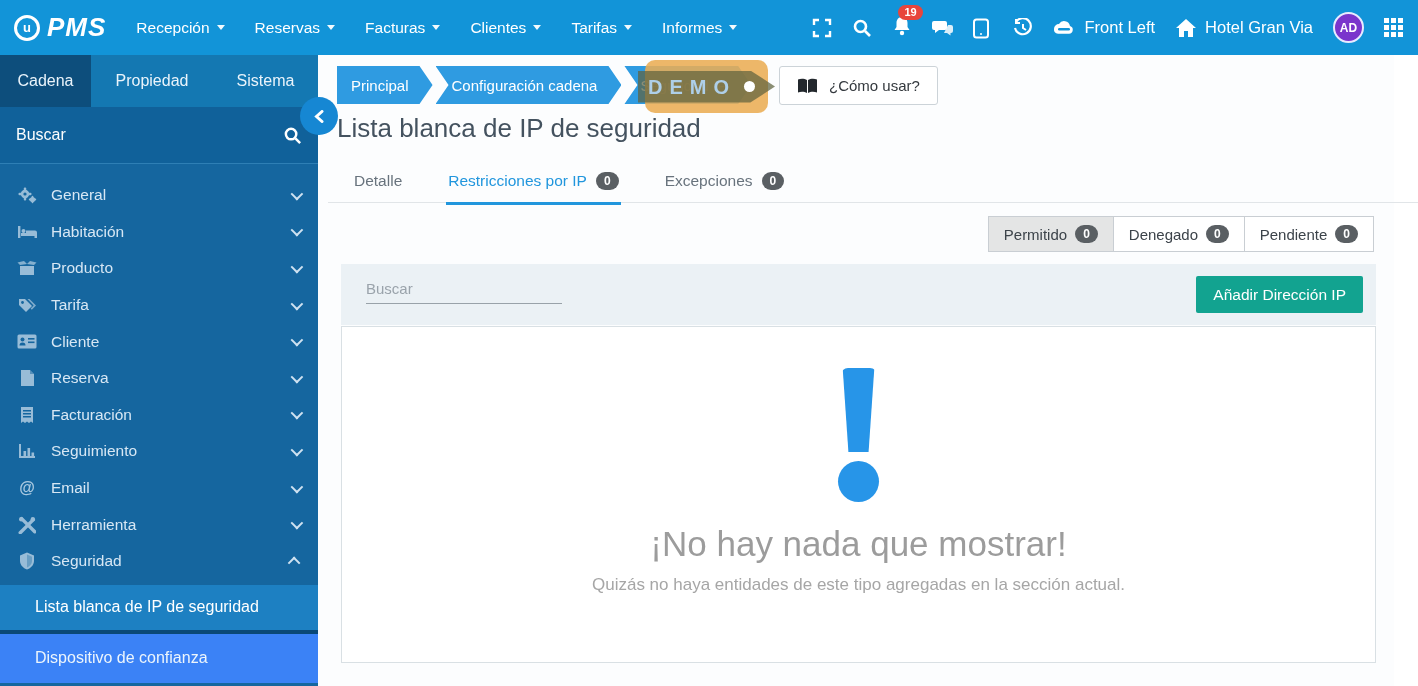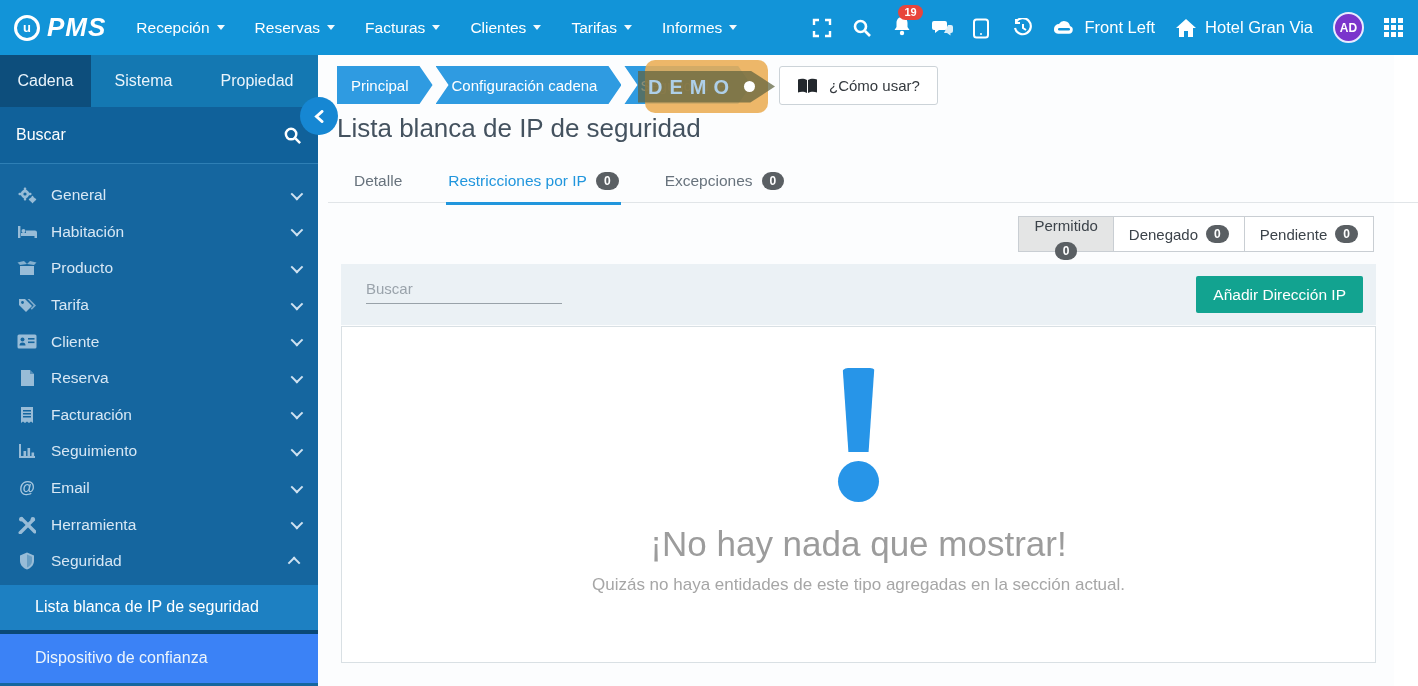--- a/index.html
+++ b/index.html
@@ -84,21 +84,21 @@
              display:flex; align-items:flex-start; padding-left:24px; }
   .tab { display:flex; align-items:center; gap:9px; font-size:15.5px; color:#68737d; padding:5px 2px 12px;
          margin-right:42px; cursor:pointer; border-bottom:3px solid transparent; }
   .tab.active { color:#2196dd; border-bottom-color:#2196dd; }
   .pill { background:#5a5f63; color:#fff; font-size:12px; font-weight:bold; border-radius:10px;
           padding:3px 8px; line-height:1; min-width:9px; text-align:center; }
 
   .filter-group { position:absolute; right:20px; top:161px; display:flex; }
   .filter-btn { height:36px; display:flex; align-items:center; gap:8px; border:1px solid #c9ced3; background:#fff;
                 padding:0 15px; font-size:15px; color:#3c434a; margin-left:-1px; cursor:pointer; }
-  .filter-btn.active { background:#e4e5e5;flex-direction:column; }
+  .filter-btn.active { background:#e4e5e5; }
 
   .toolbar { position:absolute; left:23px; right:18px; top:209px; height:61px; background:#ebf1f5; }
   .tb-search { position:absolute; left:25px; top:15px; width:196px; border-bottom:1px solid #99a2a9;
                display:flex; align-items:center; padding-bottom:6px; }
   .tb-search input { flex:1; border:none; outline:none; background:transparent; font-size:15px; color:#55606a;
                      font-family:inherit; }
   .tb-search input::placeholder { color:#9aa3ab; opacity:1; }
   .add-btn { position:absolute; right:13px; top:12px; height:37px; background:#12a390; color:#fff; border:none;
              font-size:15.5px; padding:0 17px; border-radius:2px; cursor:pointer; font-family:inherit; }
 
@@ -210,22 +210,22 @@
           <rect x="7" y="14" width="5" height="5"></rect>
           <rect x="14" y="14" width="5" height="5"></rect>
         </svg>
     </span>
   </div>
 </div>
 
 <div class="sidebar">
   <div class="side-tabs">
     <div class="side-tab t0 active">Cadena</div>
+    <div class="side-tab t1">Propiedad</div>
     <div class="side-tab t2">Sistema</div>
-    <div class="side-tab t1">Propiedad</div>
   </div>
   <div class="side-search">
     <input type="text" placeholder="Buscar" style="">
     <svg width="19" height="19" viewBox="0 0 20 20" fill="none" stroke="#fff" stroke-width="2.6">
         <circle cx="8.5" cy="8.5" r="5.5"></circle>
         <path d="M13 13 L18 18"></path>
       </svg>
   </div>
   <div class="menu">
     <div class="menu-item">

